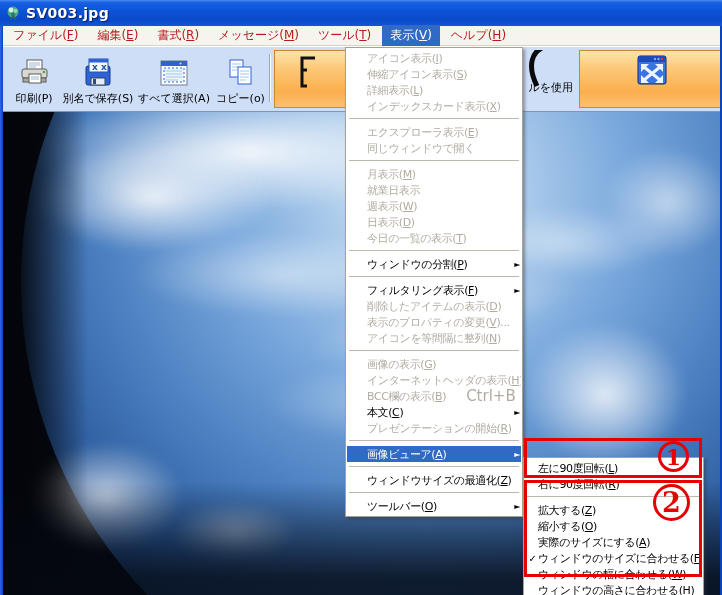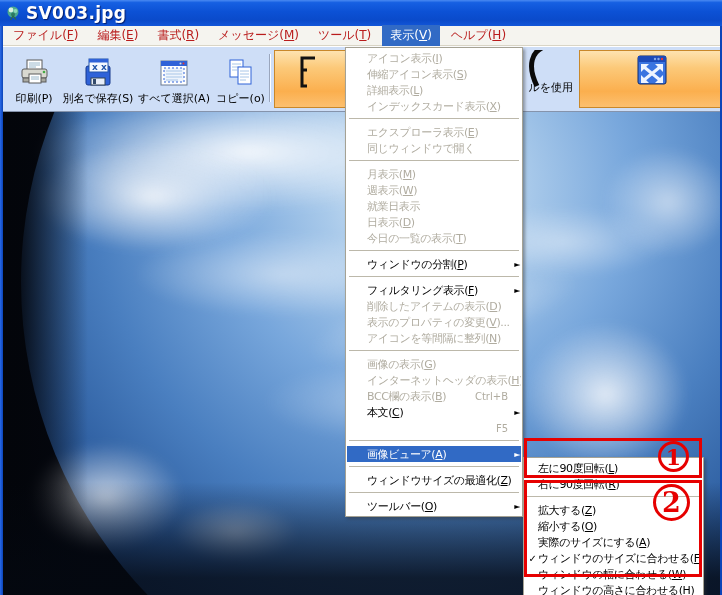--- a/index.html
+++ b/index.html
@@ -2,21 +2,21 @@
 <html><head>
 <meta charset="utf-8">
 <style>
   html,body{margin:0;padding:0;background:#888;}
   .window{position:relative;width:722px;height:595px;overflow:hidden;
     font-family:"DejaVu Sans","Liberation Sans",sans-serif;background:#04060c;}
   
   .titlebar{position:absolute;left:0;top:0;width:722px;height:26px;box-sizing:border-box;
     background:linear-gradient(180deg,#4a8af2 0%,#1660e2 10%,#0c51d5 45%,#0a4aca 78%,#1256d8 100%);
     display:flex;align-items:center;padding-left:5px;}
-  .apptitle{color:#fff;font-size:17px;font-weight:bold;margin-left:5px;
+  .apptitle{color:#fff;font-size:14px;font-weight:bold;margin-left:5px;
     text-shadow:1px 1px 1px rgba(0,20,90,.85);letter-spacing:.3px;}
   
   .menubar{position:absolute;left:3px;top:26px;width:717px;height:20px;background:#f5f4ef;
     border-bottom:1px solid #d9d5c6;display:flex;align-items:center;font-size:12px;
     padding-left:2px;box-sizing:border-box;}
   .mb-item{padding:2px 8px;margin-right:3px;color:#b91c1c;white-space:nowrap;}
   .mb-item.active{background:#316ac5;color:#fff;}
   
   .toolbar{position:absolute;left:3px;top:46px;width:717px;height:66px;background:#cedef7;
     border-top:1px solid #fff;border-bottom:1px solid #8593ab;box-sizing:border-box;}
@@ -48,21 +48,21 @@
     box-shadow:2px 2px 3px rgba(50,50,50,.45);padding:2px 1px;box-sizing:border-box;
     font-size:11px;letter-spacing:-0.4px;}
   #viewmenu{left:345px;top:47px;width:178px;z-index:20;}
   #ivsubmenu{left:523px;top:437px;width:181px;z-index:21;margin-top:20px;}
   .mi{height:16px;display:flex;align-items:center;white-space:nowrap;overflow:hidden;color:#000;}
   #viewmenu .mi{padding-left:20px;}
   #ivsubmenu .mi{padding-left:2px;}
   .chk{width:11px;flex:none;font-size:10px;text-align:center;}
   .lbl{flex:none;}
   .sp{flex:1;min-width:2px;}
-  .sc{flex:none;font-size:10px;letter-spacing:0;padding-right:2px;margin-left:18px;}
+  .sc{flex:none;font-size:15px;letter-spacing:0;padding-right:2px;margin-left:18px;}
   .arr{width:10px;flex:none;font-size:8px;text-align:right;padding-right:1px;}
   .mi.dis{color:#b0aca0;}
   .mi.hi{background:#316ac5;color:#fff;}
   .msep{height:0;border-top:1px solid #bcb8aa;border-bottom:1px solid #fff;margin:4px 2px;}
   
   .rbox{position:absolute;border:3px solid #e60000;z-index:30;box-sizing:border-box;}
   #rbox1{left:524px;top:438px;width:178px;height:40px;}
   #rbox2{left:524px;top:480px;width:178px;height:97px;}
   .callout{position:absolute;z-index:31;border:3px solid #e60000;border-radius:50%;color:#e60000;
     display:flex;align-items:center;justify-content:center;font-weight:bold;box-sizing:border-box;
@@ -248,32 +248,32 @@
         <span class="arr"></span>
       </div>
       <div class="msep"></div>
       <div class="mi dis">
         <span class="lbl">月表示(<u>M</u>)</span>
         <span class="sp"></span>
         <span class="sc"></span>
         <span class="arr"></span>
       </div>
       <div class="mi dis">
+        <span class="lbl">就業日表示</span>
+        <span class="sp"></span>
+        <span class="sc"></span>
+        <span class="arr"></span>
+      </div>
+      <div class="mi dis">
         <span class="lbl">週表示(<u>W</u>)</span>
         <span class="sp"></span>
         <span class="sc"></span>
         <span class="arr"></span>
       </div>
       <div class="mi dis">
-        <span class="lbl">就業日表示</span>
-        <span class="sp"></span>
-        <span class="sc"></span>
-        <span class="arr"></span>
-      </div>
-      <div class="mi dis">
         <span class="lbl">日表示(<u>D</u>)</span>
         <span class="sp"></span>
         <span class="sc"></span>
         <span class="arr"></span>
       </div>
       <div class="mi dis">
         <span class="lbl">今日の一覧の表示(<u>T</u>)</span>
         <span class="sp"></span>
         <span class="sc"></span>
         <span class="arr"></span>
@@ -329,20 +329,21 @@
         <span class="sc">Ctrl+B</span>
         <span class="arr"></span>
       </div>
       <div class="mi">
         <span class="lbl">本文(<u>C</u>)</span>
         <span class="sp"></span>
         <span class="sc"></span>
         <span class="arr">►</span>
       </div>
       <div class="mi dis">
+        <span class="lbl">プレゼンテーションの開始(<u>R</u>)</span>
         <span class="sp"></span>
         <span class="sc">F5</span>
         <span class="arr"></span>
       </div>
       <div class="msep"></div>
       <div class="mi hi">
         <span class="lbl">画像ビューア(<u>A</u>)</span>
         <span class="sp"></span>
         <span class="sc"></span>
         <span class="arr">►</span>

